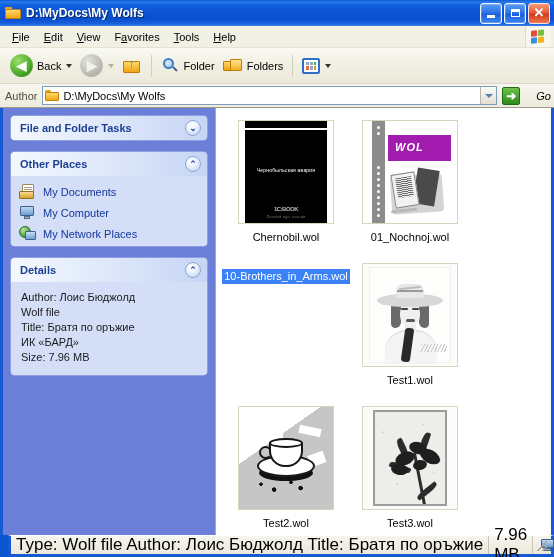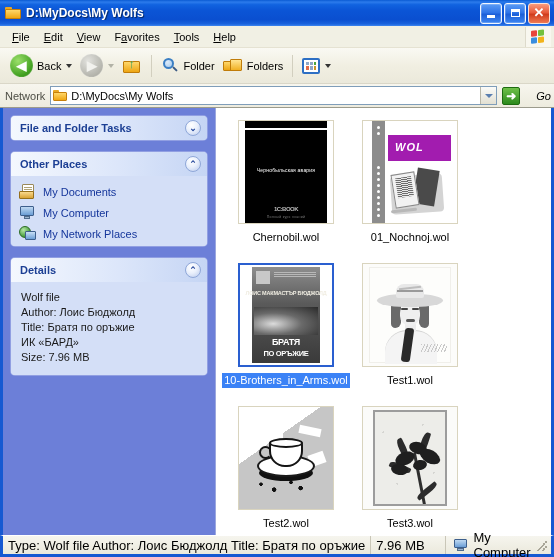--- a/index.html
+++ b/index.html
@@ -370,24 +370,25 @@
                      background:#2E2E2E; transform: rotate(-11deg); border-radius:2px;}
   .th-flower .pet { position:absolute; background:#1F1F1F; border-radius:50% 50% 50% 50%; }
   .th-flower .leaf { position:absolute; background:#2C2C2C; border-radius:50% 10% 50% 10%; }
 
   
   .statusbar {
     height: 22px; flex: 0 0 auto;
     background: linear-gradient(to bottom,#F6F5EE,#EBE9DC);
     border-top: 1px solid #FFFFFF;
     display:flex; align-items:center;
-    font-size: 13px; color:#000;
+    font-size: 17px; color:#000;
     border-left:3px solid #1659D2; border-right:3px solid #1659D2;
     border-bottom: 3px solid #1659D2;
     position: relative;
+    margin-left: 8px;
   }
   .sb-cell { height:100%; display:flex; align-items:center; padding:0 5px;
              border-right:1px solid #C9C6B7; }
   .sb-cell.main { flex: 0 0 auto; }
   .sb-cell.size { width: 78px; }
   .sb-cell.loc { flex:1 1 auto; border-right:0; padding-left:7px; }
   .sb-pc-ico { width:15px;height:14px; position:relative; margin-right:6px; flex:0 0 auto;}
   .sb-pc-ico .s { position:absolute; left:1px; top:1px; width:13px;height:9px;
                   background: linear-gradient(to bottom,#BFD9F2,#6B9ED6); border:1px solid #3D5F8C;border-radius:1px;}
   .sb-pc-ico .b { position:absolute; left:4px; top:10px; width:7px;height:3px; background:#9FB6CF;border:1px solid #506B8C;}
@@ -482,21 +483,21 @@
           <s style="background:#4FA83E"></s>
         <s style="background:#E06A4A"></s>
           <s style="background:#8FA8C8"></s>
           <s style="background:#C9962A"></s>
       </div>
       <div class="caret"></div>
     </div>
   </div>
 
   <div class="addressbar">
-    <span class="addr-label">Network</span>
+    <span class="addr-label">Author</span>
     <div class="addr-input">
       <div class="folder-ico2">
           <div class="t"></div>
           <div class="b"></div>
         </div>
       <span class="addr-text">D:\MyDocs\My Wolfs</span>
       <div class="addr-drop">
           <div class="c"></div>
         </div>
     </div>
@@ -550,22 +551,22 @@
           </div>
         </div>
       </div>
 
       <div class="panel">
         <div class="panel-head">
           <span class="panel-title">Details</span>
           <span class="chev">⌃</span>
         </div>
         <div class="panel-body" style="padding-top:8px;padding-bottom:10px;">
+          <div class="detail-line">Author: Лоис Бюджолд</div>
           <div class="detail-line">Wolf file</div>
-          <div class="detail-line">Author: Лоис Бюджолд</div>
           <div class="detail-line">Title: Братя по оръжие</div>
           <div class="detail-line">ИК «БАРД»</div>
           <div class="detail-line">Size: 7.96 MB</div>
         </div>
       </div>
 
     </div>
 
     <div class="filelist">
       <div class="grid">
@@ -607,31 +608,20 @@
               <div class="dev">
                   <i></i>
                 </div>
               <div class="stand"></div>
             </div>
           </div>
           <div class="file-label">01_Nochnoj.wol</div>
         </div>
 
         <div class="file-item selected">
-          <div class="thumb-wrap">
-            <div class="th th-book">
-              <div class="pg"></div>
-              <div class="hdr"></div>
-              <div class="hdr2"></div>
-              <div class="au">ЛОИС МАКМАСТЪР БЮДЖОЛД</div>
-              <div class="sc"></div>
-              <div class="t1">БРАТЯ</div>
-              <div class="t2">ПО ОРЪЖИЕ</div>
-            </div>
-          </div>
           <div class="file-label">10-Brothers_in_Arms.wol</div>
         </div>
 
         <div class="file-item">
           <div class="thumb-wrap">
             <div class="th th-lady">
               <div class="inner"></div>
               <div class="hair-l"></div>
                 <div class="hair-r"></div>
               <div class="shoulder"></div>

